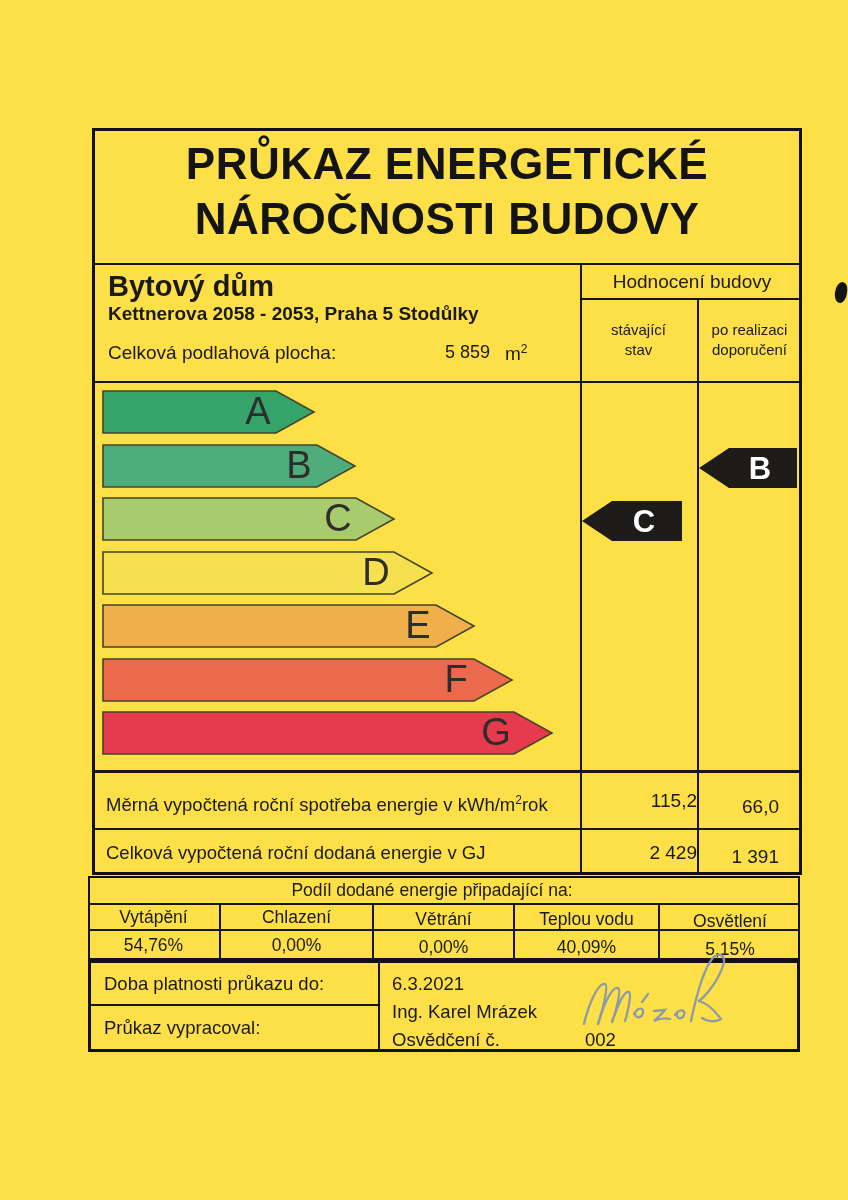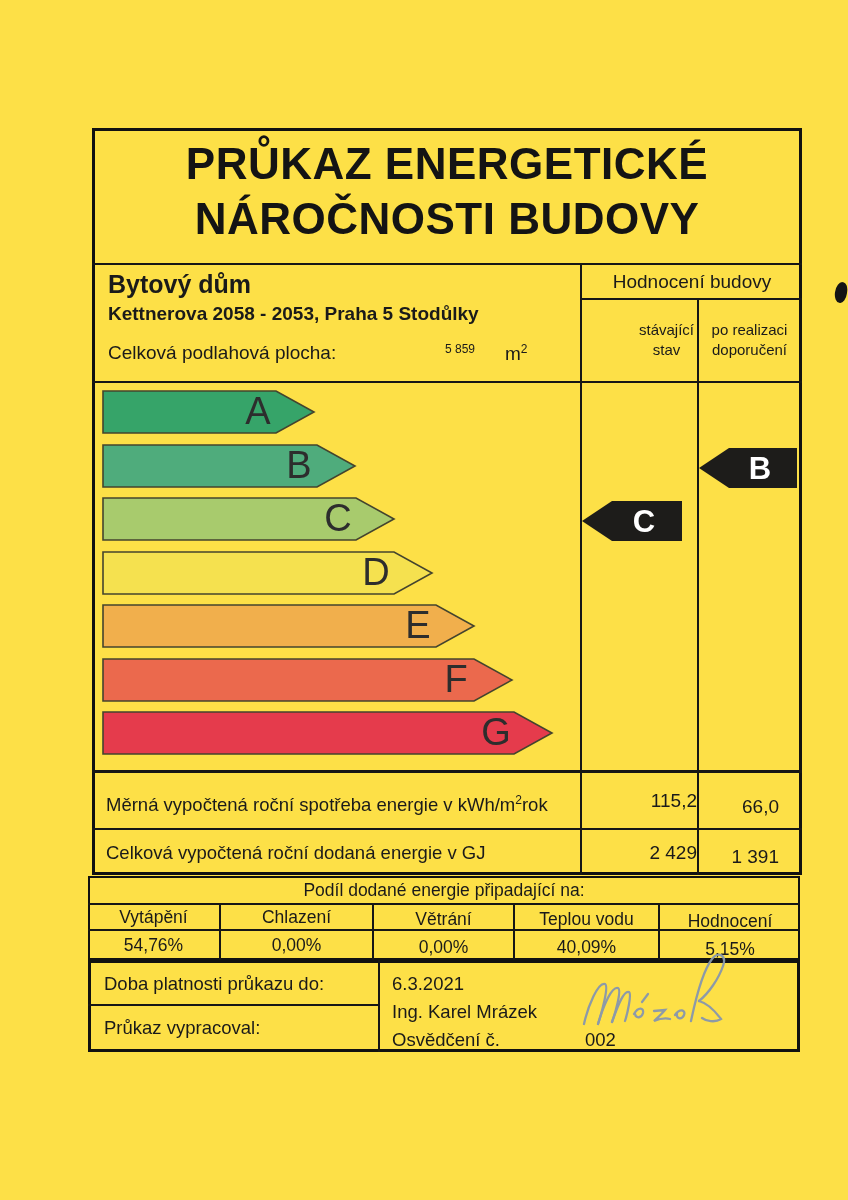--- a/index.html
+++ b/index.html
@@ -7,36 +7,36 @@
     position:relative;width:848px;height:1200px;overflow:hidden;
     background:#fde047;
     font-family:"Liberation Sans","DejaVu Sans",sans-serif;
     color:#1a1a1a;
   }
   .abs{position:absolute;box-sizing:border-box;}
   .hline{position:absolute;background:#161616;}
   .vline{position:absolute;background:#161616;}
   .doc-box{left:92px;top:128px;width:710px;height:747px;border:3px solid #111;}
   .title-line{left:92px;width:710px;text-align:center;font-weight:bold;font-size:44px;letter-spacing:0.5px;color:#141414;}
-  .b-type{left:108px;top:270px;font-size:25px;font-weight:bold;}
+  .b-type{left:108px;top:270px;font-size:29px;font-weight:bold;}
   .b-addr{left:108px;top:303px;font-size:19px;font-weight:bold;}
   .b-area{left:108px;top:342px;font-size:19px;}
-  .b-area-val{left:445px;top:342px;font-size:12px;}
+  .b-area-val{left:445px;top:342px;font-size:18px;}
   .b-area-unit{left:505px;top:342px;font-size:19px;}
   .hodn-title{left:582px;top:265px;width:220px;height:33px;line-height:33px;text-align:center;font-size:19px;}
   .subcol{top:306px;text-align:center;font-size:15px;line-height:20px;padding-top:14px;}
-  .col1{left:580px;width:117px;margin-left:28px;}
+  .col1{left:580px;width:117px;}
   .col2{left:697px;width:105px;}
   .bar-svg{position:absolute;left:102px;}
   .row-label{left:106px;width:470px;font-size:18.5px;}
   .val{text-align:right;font-size:19px;}
   .vc1{left:580px;width:117px;}
   .vc2{left:674px;width:105px;}
   .podil-box{left:88px;top:876px;width:712px;height:84px;border:2px solid #111;}
-  .podil-title{left:88px;top:878px;width:712px;height:25px;line-height:25px;text-align:center;font-size:17.5px;}
+  .podil-title{left:76px;top:878px;width:712px;height:25px;line-height:25px;text-align:center;font-size:17.5px;}
   .pcell{position:absolute;text-align:center;font-size:17.5px;box-sizing:border-box;}
   .bottom-box{left:88px;top:960px;width:712px;height:92px;border:3px solid #111;}
   .ft{font-size:18.5px;}
   .ink-blob{left:835px;top:282px;width:12px;height:21px;background:#141414;border-radius:55% 45% 50% 50%;transform:rotate(8deg);}
   sup{font-size:12px;}
 </style>
 </head>
 <body>
 
 <div class="page">
@@ -121,21 +121,21 @@
   <div class="hline" style="left:88px;top:929px;width:712px;height:2px;"></div>
   <div class="vline" style="left:219px;top:903px;width:2px;height:57px;"></div>
   <div class="vline" style="left:372px;top:903px;width:2px;height:57px;"></div>
   <div class="vline" style="left:513px;top:903px;width:2px;height:57px;"></div>
   <div class="vline" style="left:658px;top:903px;width:2px;height:57px;"></div>
 
   <div class="pcell" style="left:88px;top:905px;width:131px;height:24px;line-height:24px;">Vytápění</div>
   <div class="pcell" style="left:221px;top:905px;width:151px;height:24px;line-height:24px;">Chlazení</div>
   <div class="pcell" style="left:374px;top:907px;width:139px;height:24px;line-height:24px;">Větrání</div>
   <div class="pcell" style="left:515px;top:907px;width:143px;height:24px;line-height:24px;">Teplou vodu</div>
-  <div class="pcell" style="left:660px;top:909px;width:140px;height:24px;line-height:24px;">Hodnocení</div>
+  <div class="pcell" style="left:660px;top:909px;width:140px;height:24px;line-height:24px;">Osvětlení</div>
 
   <div class="pcell" style="left:88px;top:932px;width:131px;height:26px;line-height:26px;">54,76%</div>
   <div class="pcell" style="left:221px;top:932px;width:151px;height:26px;line-height:26px;">0,00%</div>
   <div class="pcell" style="left:374px;top:934px;width:139px;height:26px;line-height:26px;">0,00%</div>
   <div class="pcell" style="left:515px;top:934px;width:143px;height:26px;line-height:26px;">40,09%</div>
   <div class="pcell" style="left:660px;top:936px;width:140px;height:26px;line-height:26px;">5,15%</div>
 
   <div class="abs bottom-box"></div>
   <div class="vline" style="left:378px;top:960px;width:2px;height:92px;"></div>
   <div class="hline" style="left:88px;top:1004px;width:290px;height:2px;"></div>

